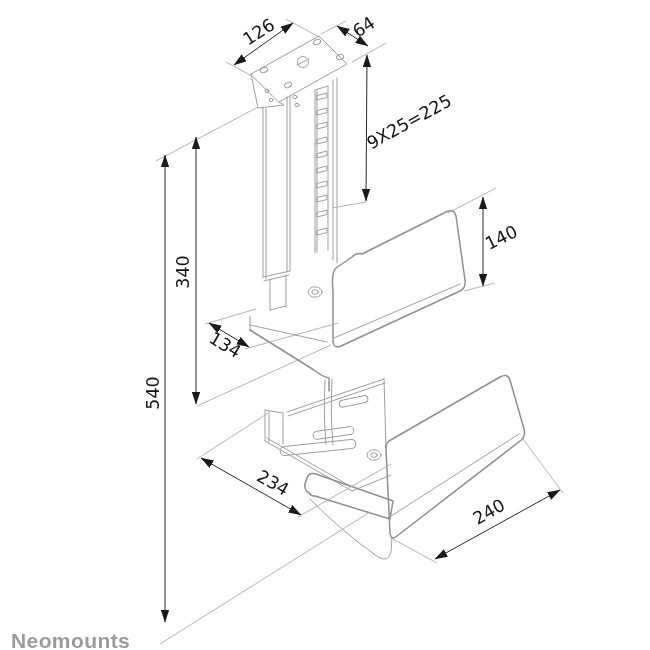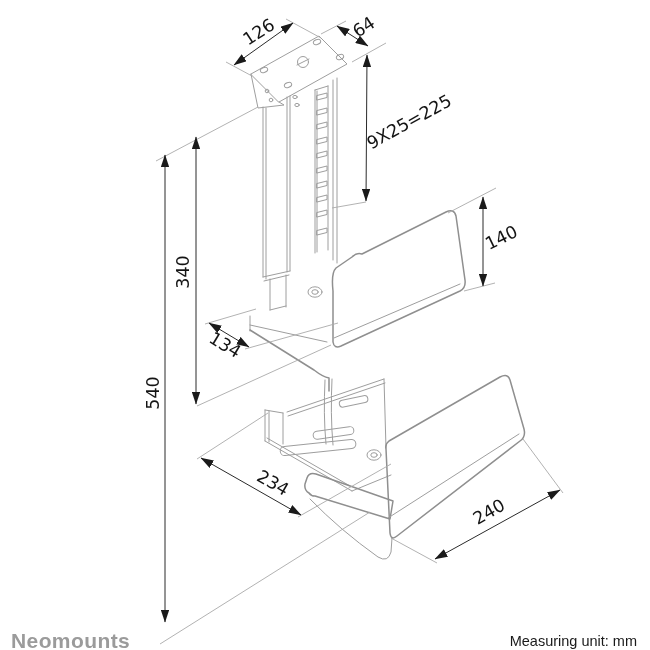--- a/index.html
+++ b/index.html
@@ -130,14 +130,13 @@
     <text class="dt" transform="translate(189,272) rotate(-90)">340</text>
     <text class="dt" transform="translate(222,350) rotate(31)">134</text>
     <text class="dt" transform="translate(159,393) rotate(-90)">540</text>
     <text class="dt" transform="translate(270,488) rotate(30)">234</text>
     <text class="dt" transform="translate(492,517) rotate(-30)">240</text>
   </g>
 </svg>
 
 
 <div class="brand">Neomounts</div>
-<div class="unit">Measuring unit: mm</div>
 </div>
 
 </body></html>

